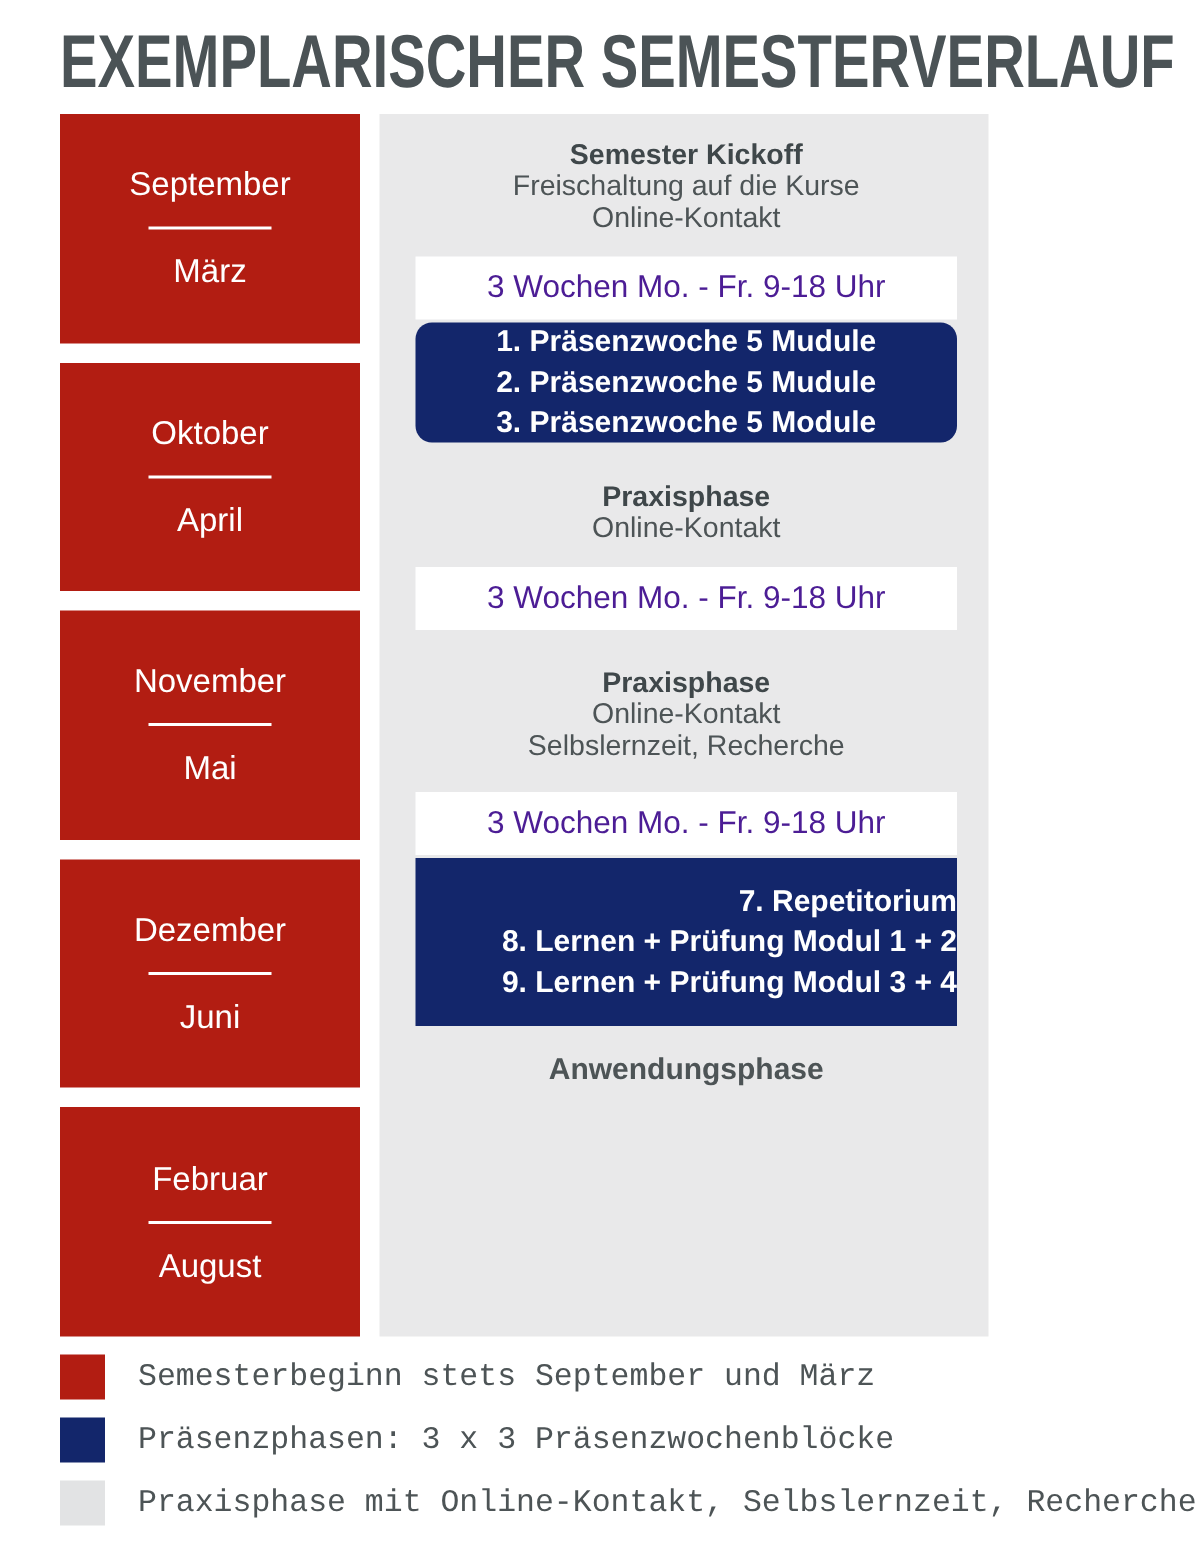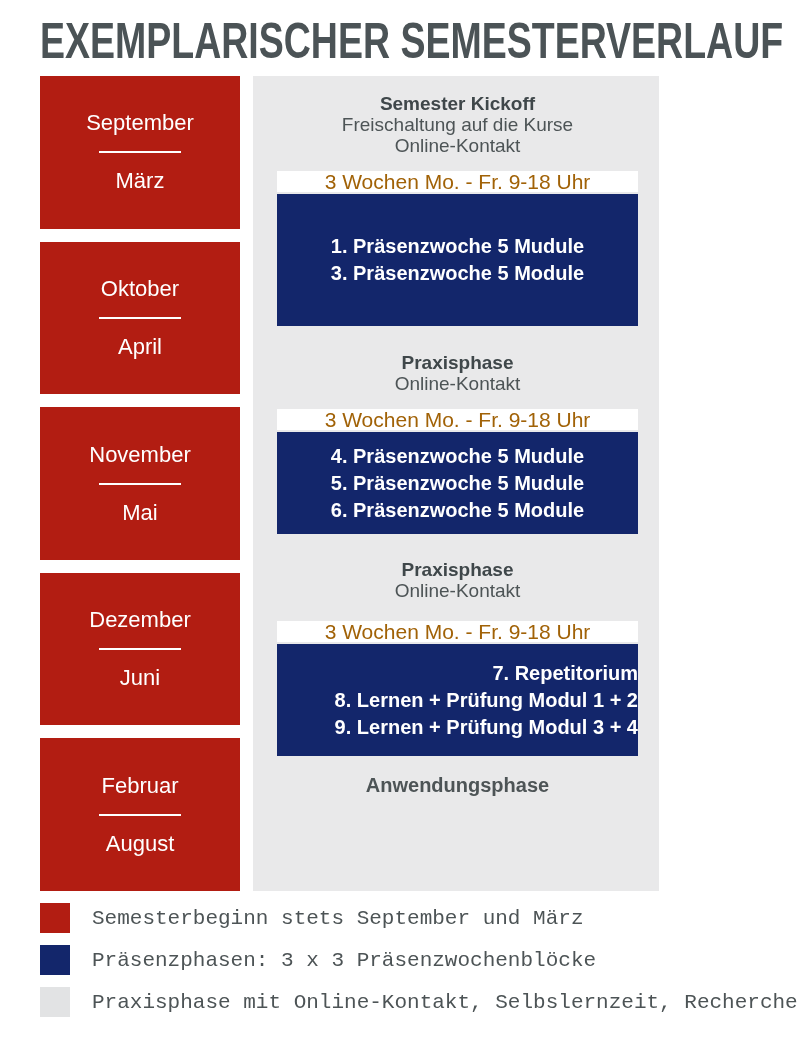--- a/index.html
+++ b/index.html
@@ -14,21 +14,21 @@
   .title {
     position:absolute; left:40px; top:12px;
     font-size:50px; font-weight:700; color:#4B5356;
     white-space:nowrap; letter-spacing:0;
     transform:scaleX(0.75); transform-origin:left top;
   }
   
   .months-col {
     position:absolute; left:40px; top:76px;
     width:200px; height:815px;
-    display:flex; flex-direction:column; gap:13px;justify-content:center;
+    display:flex; flex-direction:column; gap:13px;
   }
   .month-box {
     flex:1; background:#B21D12;
     display:flex; flex-direction:column;
     align-items:center; justify-content:center;
     color:#ffffff; font-size:22px;
   }
   .month-divider { width:82px; height:2px; background:#ffffff; margin:15px 0; }
   
   .timeline-col {
@@ -37,31 +37,31 @@
     background:#E9E9EA;
     display:flex; flex-direction:column;
     padding:0 21px 0 24px;
   }
   .sec-text { text-align:center; color:#4D5456; font-size:19px; line-height:21px; }
   .sec-text .sec-heading { font-weight:700; color:#3F474A; }
   .mt17 { margin-top:17px; }
   .mt26 { margin-top:26px; }
   .mt25 { margin-top:25px; }
   .white-bar {
-    background:#ffffff; height:21px; margin-top:15px;
+    background:#ffffff; height:42px; margin-top:15px;
     display:flex; align-items:center; justify-content:center;
-    font-size:21px; color:#a16207;
+    font-size:21px; color:#4c1d95;
   }
   .wb3 { margin-top:20px; }
   .blue-box {
     background:#13266B; margin-top:2px;
     color:#ffffff; font-weight:700; font-size:20px; line-height:27px;
     display:flex; align-items:center;
   }
-  .bb1 { height:132px; }
+  .bb1 { height:80px;border-radius:11px; }
   .bb2 { height:102px; }
   .bb3 { height:112px; }
   .blue-inner { width:100%; text-align:center; }
   .blue-inner.left { text-align:right; padding-left:42px; }
   .anwendung {
     margin-top:18px; text-align:center;
     font-weight:700; font-size:20px; color:#4D5456;
   }
   
   .legend { position:absolute; left:40px; top:903px;font-family:Liberation Mono, monospace; }
@@ -111,40 +111,35 @@
 
     <div class="sec-text mt17">
       <div class="sec-heading">Semester Kickoff</div>
       <div>Freischaltung auf die Kurse</div>
       <div>Online-Kontakt</div>
     </div>
     <div class="white-bar">3 Wochen Mo. - Fr. 9-18 Uhr</div>
     <div class="blue-box bb1">
       <div class="blue-inner">
         <div>1. Präsenzwoche 5 Mudule</div>
+        <div>2. Präsenzwoche 5 Mudule</div>
         <div>3. Präsenzwoche 5 Module</div>
       </div>
     </div>
 
     <div class="sec-text mt26">
       <div class="sec-heading">Praxisphase</div>
       <div>Online-Kontakt</div>
     </div>
     <div class="white-bar">3 Wochen Mo. - Fr. 9-18 Uhr</div>
-    <div class="blue-box bb2">
-      <div class="blue-inner">
-        <div>4. Präsenzwoche 5 Mudule</div>
-        <div>5. Präsenzwoche 5 Mudule</div>
-        <div>6. Präsenzwoche 5 Module</div>
-      </div>
-    </div>
 
     <div class="sec-text mt25">
       <div class="sec-heading">Praxisphase</div>
       <div>Online-Kontakt</div>
+      <div>Selbslernzeit, Recherche</div>
     </div>
     <div class="white-bar wb3">3 Wochen Mo. - Fr. 9-18 Uhr</div>
     <div class="blue-box bb3">
       <div class="blue-inner left">
         <div>7. Repetitorium</div>
         <div>8. Lernen + Prüfung Modul 1 + 2</div>
         <div>9. Lernen + Prüfung Modul 3 + 4</div>
       </div>
     </div>
 

